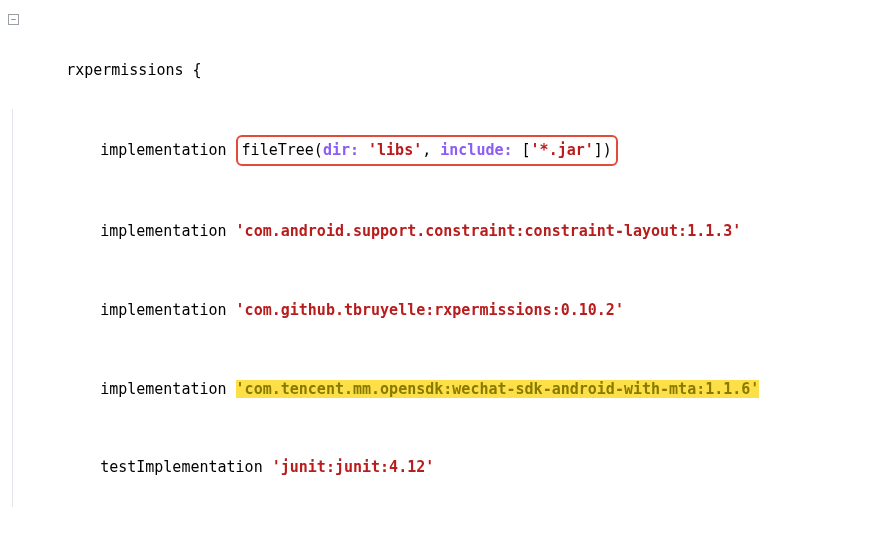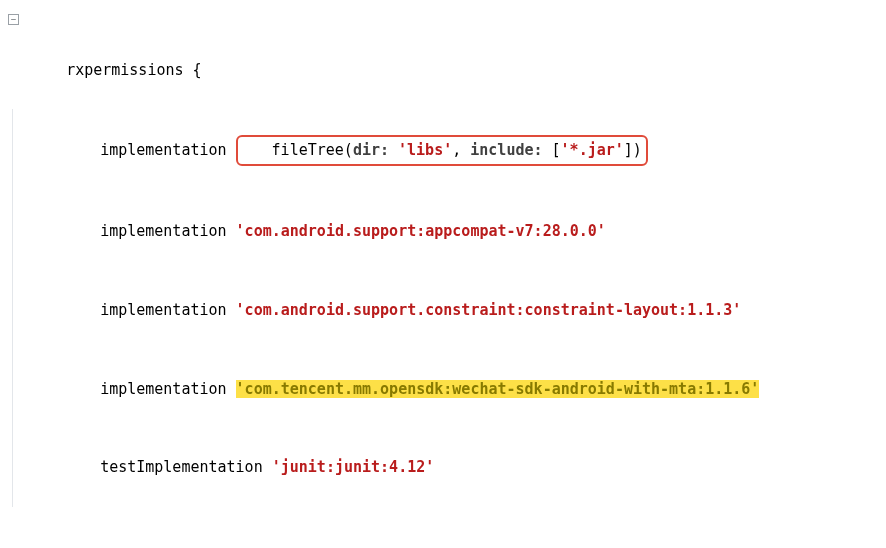--- a/index.html
+++ b/index.html
@@ -11,22 +11,22 @@
     line-height: 1.75;
     color: #000;
     width: 886px;
     box-sizing: border-box;
   }
   .line {
     white-space: pre;
     position: relative;
   }
   .kw { color: #000; }           
-  .call { color: #000; margin-left: 30px; }
-  .named { color: #404040; font-weight: 600; }   
+  .call { color: #000; }
+  .named { color: #8b5cf6; font-weight: 600; }   
   .str  { color: #b91c1c; font-weight: 600; }    
   .str2 { color: #887a00; font-weight: 600; background:#fde047; }
   .punct { color: #000; }
 
   .box {
     border: 2px solid #e04b3a;
     border-radius: 6px;
     padding: 0 4px;
     display: inline-block;
   }
@@ -74,28 +74,28 @@
     <span class="gutter">
       <span class="fold-dash">−</span>
     </span>
     <span class="kw">rxpermissions {</span>
   </div>
 
   <div class="line indent2">
     <span class="gutter"><span class="vline"></span></span><span class="kw">implementation</span> <span class="box"><span class="call">fileTree</span><span class="punct">(</span><span class="named">dir:</span> <span class="str">'libs'</span><span class="punct">, </span><span class="named">include:</span><span class="punct"> [</span><span class="str">'*.jar'</span><span class="punct">])</span></span>
   </div>
 
-  <div class="line indent2">
-    <span class="gutter"><span class="vline"></span></span><span class="kw">implementation</span> <span class="str">'com.android.support:appcompat-v7:28.0.0'</span>
-  </div>
 
   <div class="line indent2">
     <span class="gutter"><span class="vline"></span></span><span class="kw">implementation</span> <span class="str">'com.android.support.constraint:constraint-layout:1.1.3'</span>
   </div>
 
+  <div class="line indent2">
+    <span class="gutter"><span class="vline"></span></span><span class="kw">implementation</span> <span class="str">'com.github.tbruyelle:rxpermissions:0.10.2'</span>
+  </div>
 
   <div class="line indent2">
     <span class="gutter"><span class="vline"></span></span><span class="kw">implementation</span> <span class="str2">'com.tencent.mm.opensdk:wechat-sdk-android-with-mta:1.1.6'</span>
   </div>
 
   <div class="line indent2">
     <span class="gutter"><span class="vline"></span></span><span class="kw">testImplementation</span> <span class="str">'junit:junit:4.12'</span>
   </div>
 
 </div>

